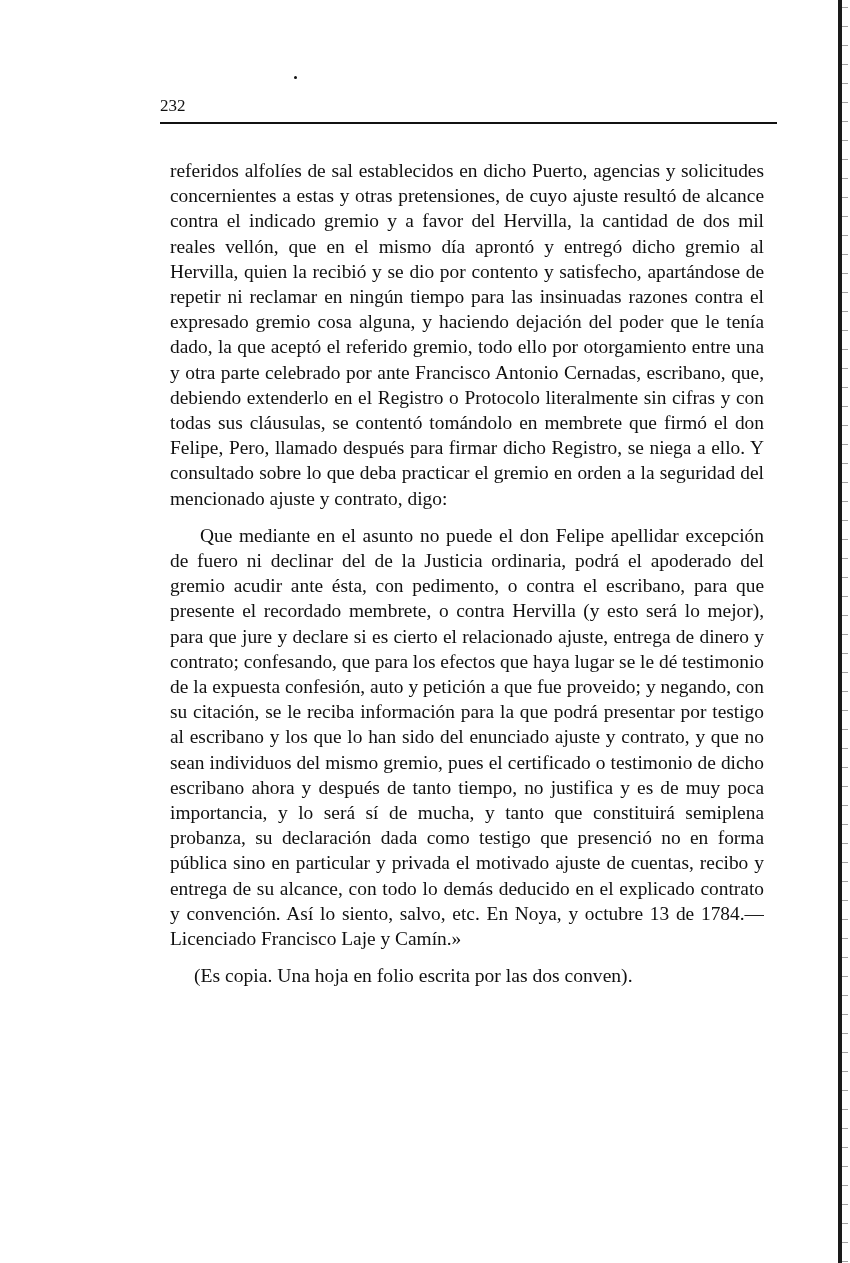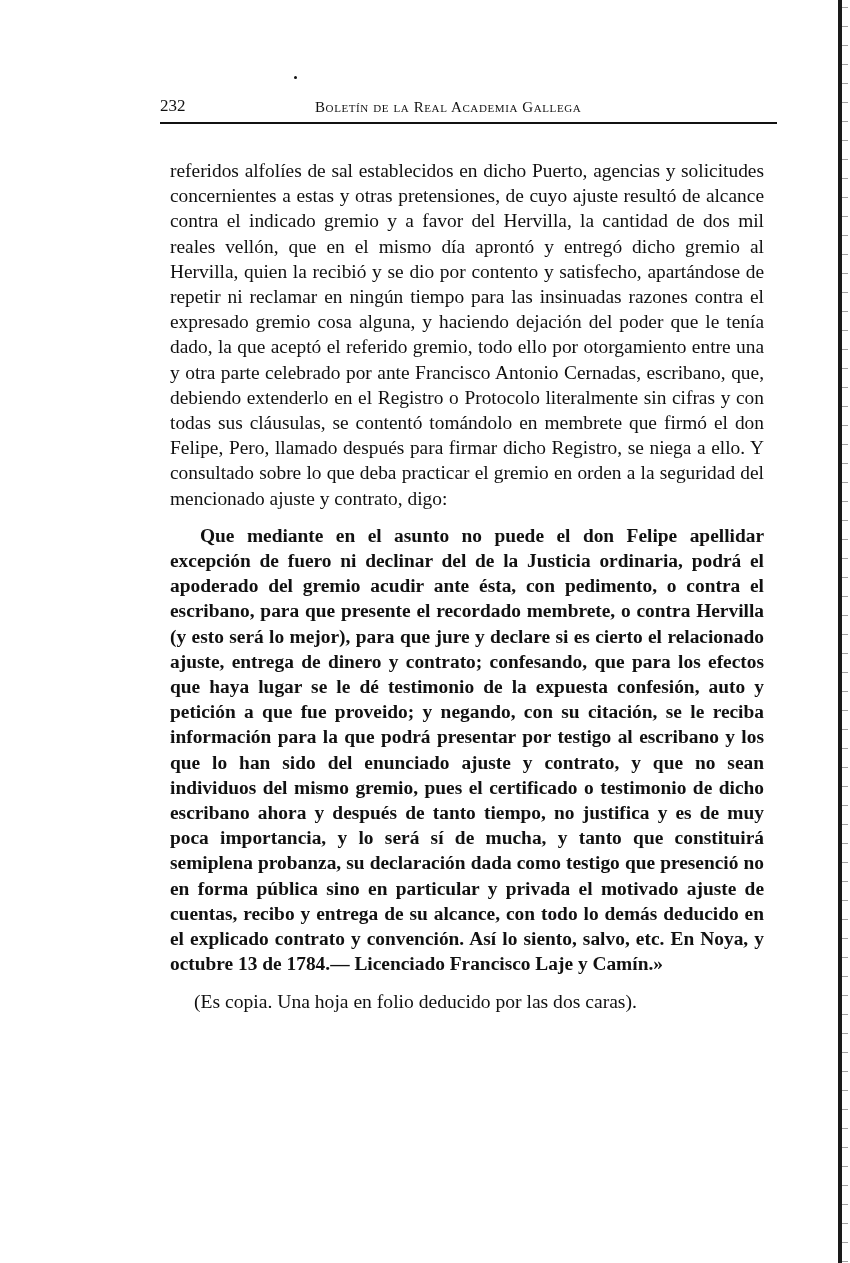--- a/index.html
+++ b/index.html
@@ -66,21 +66,20 @@
       line-height: 25.2px;
       text-align: justify;
       hyphens: manual;
     }
     .body-text p {
       margin: 12px;
     }
     .para-2 {
       margin-top: 10px !important;
       text-indent: 30px;
-      font-weight: bold;
     }
     .closing-note {
       margin-top: 12px !important;
       text-indent: 24px;
       font-size: 19.6px;
     }
     .binding-edge {
       position: absolute;
       left: 838px;
       top: 0;
@@ -99,24 +98,23 @@
     }
   </style>
 </head>
 <body>
 
 <div class="page">
   <div class="dot-mark"></div>
 
   <div class="running-head">
     <span class="page-number">232</span>
-    <span class="journal-title">Boletín de la Real Academia Gallega</span>
   </div>
 
   <div class="body-text">
     <p class="para-1">referidos alfolíes de sal establecidos en dicho Puerto, agencias y solicitudes concernientes a estas y otras pretensiones, de cuyo ajuste resultó de alcance contra el indicado gremio y a favor del Hervilla, la cantidad de dos mil reales vellón, que en el mismo día aprontó y entregó dicho gremio al Hervilla, quien la recibió y se dio por contento y satisfecho, apartándose de repetir ni reclamar en ningún tiempo para las insinuadas razo­nes contra el expresado gremio cosa alguna, y haciendo deja­ción del poder que le tenía dado, la que aceptó el referido gre­mio, todo ello por otorgamiento entre una y otra parte celebrado por ante Francisco Antonio Cernadas, escribano, que, debiendo extenderlo en el Registro o Protocolo literalmente sin cifras y con todas sus cláusulas, se contentó tomándolo en membrete que firmó el don Felipe, Pero, llamado después para firmar dicho Registro, se niega a ello. Y consultado sobre lo que deba practicar el gremio en orden a la seguridad del mencionado ajuste y contrato, digo:</p>
     <p class="para-2">Que mediante en el asunto no puede el don Felipe apellidar excepción de fuero ni declinar del de la Justicia ordinaria, podrá el apoderado del gremio acudir ante ésta, con pedimento, o contra el escribano, para que presente el recordado membrete, o contra Hervilla (y esto será lo mejor), para que jure y declare si es cierto el relacionado ajuste, entrega de dinero y contrato; confesando, que para los efectos que haya lugar se le dé testi­monio de la expuesta confesión, auto y petición a que fue pro­veido; y negando, con su citación, se le reciba información para la que podrá presentar por testigo al escribano y los que lo han sido del enunciado ajuste y contrato, y que no sean individuos del mismo gremio, pues el certificado o testimonio de dicho escribano ahora y después de tanto tiempo, no justifica y es de muy poca importancia, y lo será sí de mucha, y tanto que cons­tituirá semiplena probanza, su declaración dada como testigo que presenció no en forma pública sino en particular y privada el motivado ajuste de cuentas, recibo y entrega de su alcance, con todo lo demás deducido en el explicado contrato y conven­ción. Así lo siento, salvo, etc. En Noya, y octubre 13 de 1784.— Licenciado Francisco Laje y Camín.»</p>
-    <p class="closing-note">(Es copia. Una hoja en folio deducido por las dos caras).</p>
+    <p class="closing-note">(Es copia. Una hoja en folio escrita por las dos conven).</p>
   </div>
 
   <div class="binding-edge"></div>
   <div class="binding-noise"></div>
 </div>
 
 </body></html>

